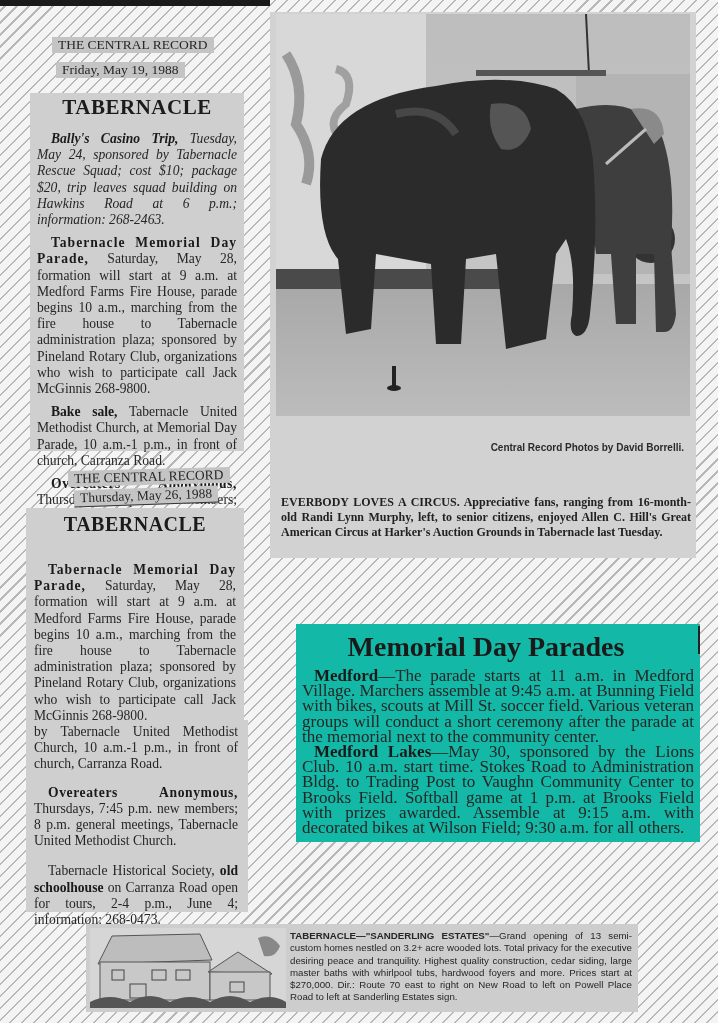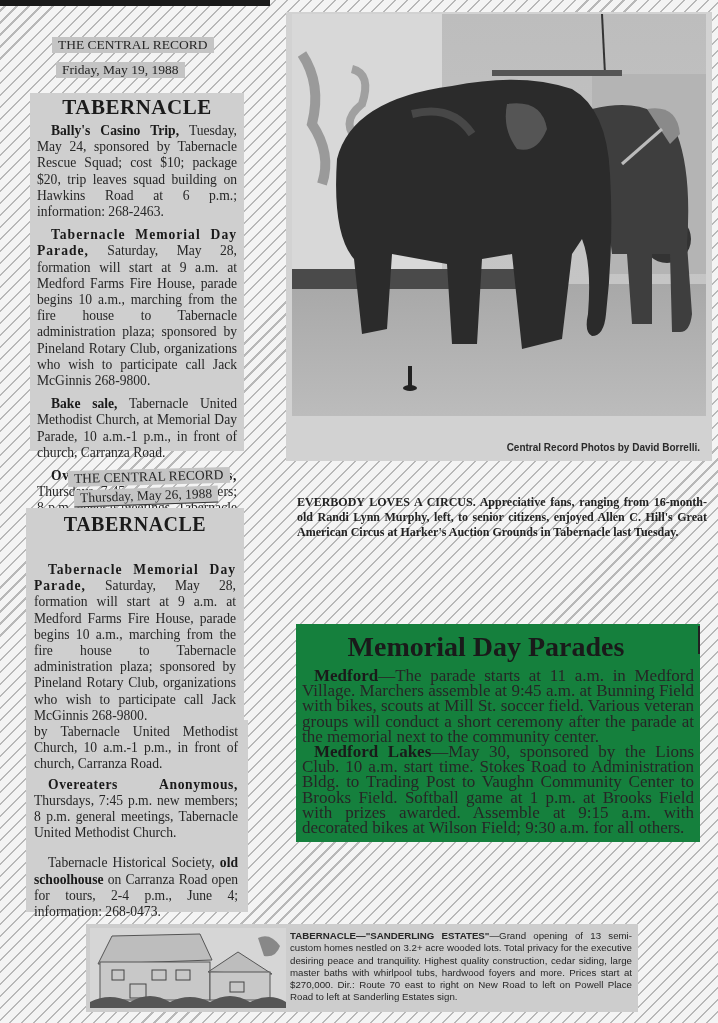--- a/index.html
+++ b/index.html
@@ -13,65 +13,65 @@
     }
     .topband { position: absolute; left: 0; top: 0; width: 270px; height: 6px; background: #1a1a1a; }
     .clip { position: absolute; background: #cfcfcf; }
     .masthead { position: absolute; background: #c4c4c4; font-size: 13.5px; line-height: 16px; padding: 0 6px; color: #262626; white-space: nowrap; }
     .hd { font-weight: bold; text-align: center; letter-spacing: 0.5px; color: #1b1b1b; }
     .p { font-size: 13.6px; line-height: 16.2px; text-align: justify; text-indent: 14px; color: #262626; }
     .p b { color: #1a1a1a; }
     .gap { margin-top: 7px; }
 
     
-    .photo-clip { position: absolute; left: 286px; top: 12px; width: 426px; height: 449px; background: #d2d2d2; }
+    .photo-clip { position: absolute; left: 270px; top: 12px; width: 426px; height: 546px; background: #d2d2d2; }
     .photo { position: absolute; left: 6px; top: 2px; width: 414px; height: 402px; overflow: hidden; background: #cacaca; }
     .credit { position: absolute; right: 12px; top: 430px; font-family: "Liberation Sans", "DejaVu Sans", sans-serif; font-weight: bold; font-size: 10px; color: #2a2a2a; }
     .caption { position: absolute; left: 11px; top: 483px; width: 410px; font-size: 12px; line-height: 14.8px; font-weight: bold; color: #222; text-align: justify; }
 
     
-    .mem { position: absolute; left: 296px; top: 624px; width: 404px; height: 218px; background: #15803d; padding: 6px 6px 0 6px; }
+    .mem { position: absolute; left: 296px; top: 624px; width: 404px; height: 218px; background: #14b8a6; padding: 6px 6px 0 6px; }
     .mem-title { font-size: 28px; line-height: 34px; font-weight: bold; text-align: center; color: #1a1a1a; padding-right: 24px; }
     .mem .p { font-size: 17px; line-height: 15.2px; text-indent: 12px; }
     .mem-bar { position: absolute; right: 0; top: 2px; width: 2px; height: 28px; background: #222; }
 
     
     .ad { position: absolute; left: 86px; top: 924px; width: 552px; height: 88px; background: #cdcdcd; }
     .ad-house { position: absolute; left: 4px; top: 4px; width: 196px; height: 80px; background: #d8d8d8; overflow: hidden; }
     .ad-text { position: absolute; left: 204px; top: 6px; width: 342px; font-family: "Liberation Sans", "DejaVu Sans", sans-serif; font-size: 9.7px; line-height: 12.3px; color: #262626; text-align: justify; }
     .ad-text b { font-weight: bold; }
   </style>
 </head>
 <body>
 
 <div class="topband"></div>
 
 <div class="masthead" style="left:52px;top:37px;">THE CENTRAL RECORD</div>
 <div class="masthead" style="left:56px;top:62px;">Friday, May 19, 1988</div>
 
 <div class="clip" style="left:30px;top:93px;width:214px;height:358px;padding:2px 7px;">
   <div class="hd" style="font-size:21px;line-height:24px;">TABERNACLE</div>
-  <p class="p" style="margin-top:4px;"><b>Bally's Casino Trip,</b><span> Tuesday, May 24, sponsored by Tabernacle Rescue Squad; cost $10; package $20, trip leaves squad building on Hawkins Road at 6 p.m.; information: 268-2463.</span></p>
+  <p class="p" style="margin-top:12px;font-style:italic;"><b>Bally's Casino Trip,</b><span> Tuesday, May 24, sponsored by Tabernacle Rescue Squad; cost $10; package $20, trip leaves squad building on Hawkins Road at 6 p.m.; information: 268-2463.</span></p>
   <p class="p gap"><b style="letter-spacing:1px;">Tabernacle Memorial Day Parade,</b><span> Saturday, May 28, formation will start at 9 a.m. at Medford Farms Fire House, parade begins 10 a.m., marching from the fire house to Tabernacle administration plaza; sponsored by Pineland Rotary Club, organizations who wish to participate call Jack McGinnis 268-9800.</span></p>
   <p class="p gap"><b>Bake sale,</b><span> Tabernacle United Methodist Church, at Memorial Day Parade, 10 a.m.-1 p.m., in front of church, Carranza Road.</span></p>
   <p class="p gap"><b style="letter-spacing:0.6px;">Overeaters Anonymous,</b><span> Thursdays, 7:45 p.m. new members; 8 p.m. general meetings, Tabernacle United Methodist Church.</span></p>
 </div>
 
 <div class="masthead" style="left:68px;top:469px;transform:rotate(-1.5deg);">THE CENTRAL RECORD</div>
 <div class="masthead" style="left:74px;top:488px;transform:rotate(-2deg);border-bottom:1px solid #333;">Thursday, May 26, 1988</div>
 
 <div class="clip" style="left:26px;top:508px;width:218px;height:212px;padding:4px 8px;">
   <div class="hd" style="font-size:20px;line-height:24px;">TABERNACLE</div>
   <p class="p" style="margin-top:26px;"><b style="letter-spacing:1px;">Tabernacle Memorial Day Parade,</b><span> Saturday, May 28, formation will start at 9 a.m. at Medford Farms Fire House, parade begins 10 a.m., marching from the fire house to Tabernacle administration plaza; sponsored by Pineland Rotary Club, organizations who wish to participate call Jack McGinnis 268-9800.</span></p>
   <p class="p" style="margin-top:20px;"><b>Bake sale,</b><span> at Memorial Day Parade</span></p>
 </div>
 
 <div class="clip" style="left:26px;top:720px;width:222px;height:192px;padding:4px 10px 0 8px;">
   <p class="p" style="text-indent:0;"><span>by Tabernacle United Methodist Church, 10 a.m.-1 p.m., in front of church, Carranza Road.</span></p>
-  <p class="p" style="margin-top:4px;"><b style="letter-spacing:0.6px;">Overeaters Anonymous,</b><span> Thursdays, 7:45 p.m. new members; 8 p.m. general meetings, Tabernacle United Methodist Church.</span></p>
+  <p class="p" style="margin-top:12px;"><b style="letter-spacing:0.6px;">Overeaters Anonymous,</b><span> Thursdays, 7:45 p.m. new members; 8 p.m. general meetings, Tabernacle United Methodist Church.</span></p>
   <p class="p" style="margin-top:14px;"><span>Tabernacle Historical Society, </span><b>old schoolhouse</b><span> on Carranza Road open for tours, 2-4 p.m., June 4; information: 268-0473.</span></p>
 </div>
 
 <div class="photo-clip">
   <div class="photo">
     <svg width="414" height="402" viewBox="0 0 414 402">
       <defs>
         <linearGradient id="sky" x1="0" y1="0" x2="0" y2="1">
           <stop offset="0" stop-color="#bdbdbd"></stop>
           <stop offset="1" stop-color="#c9c9c9"></stop>

